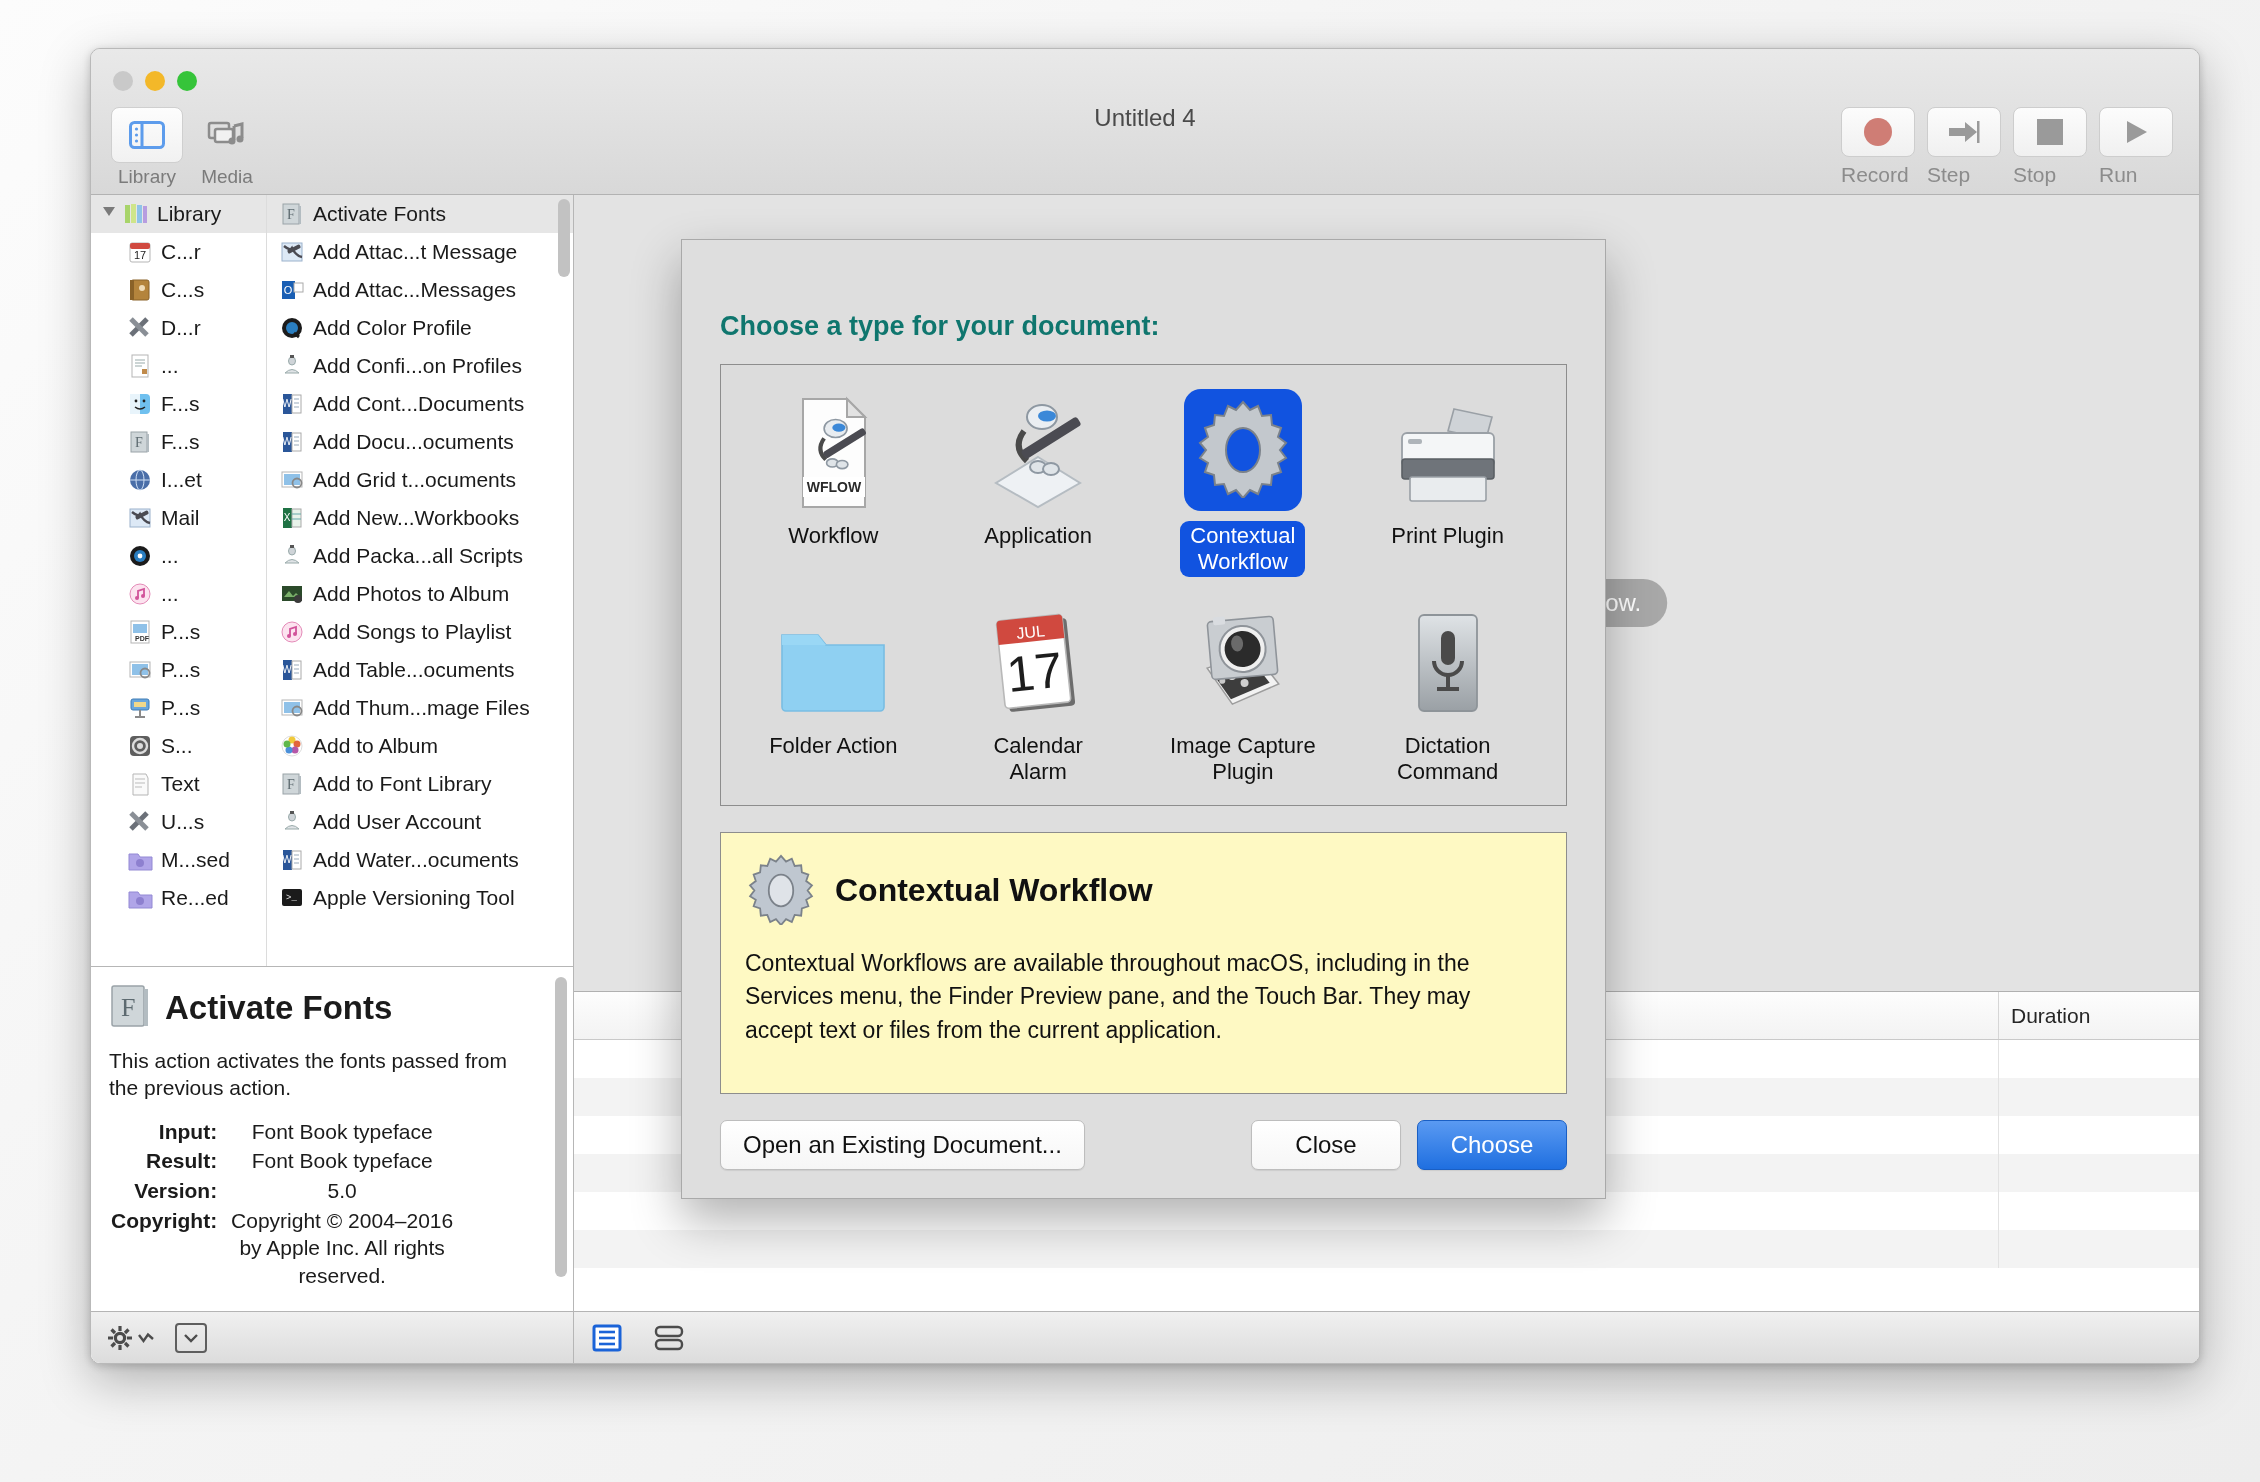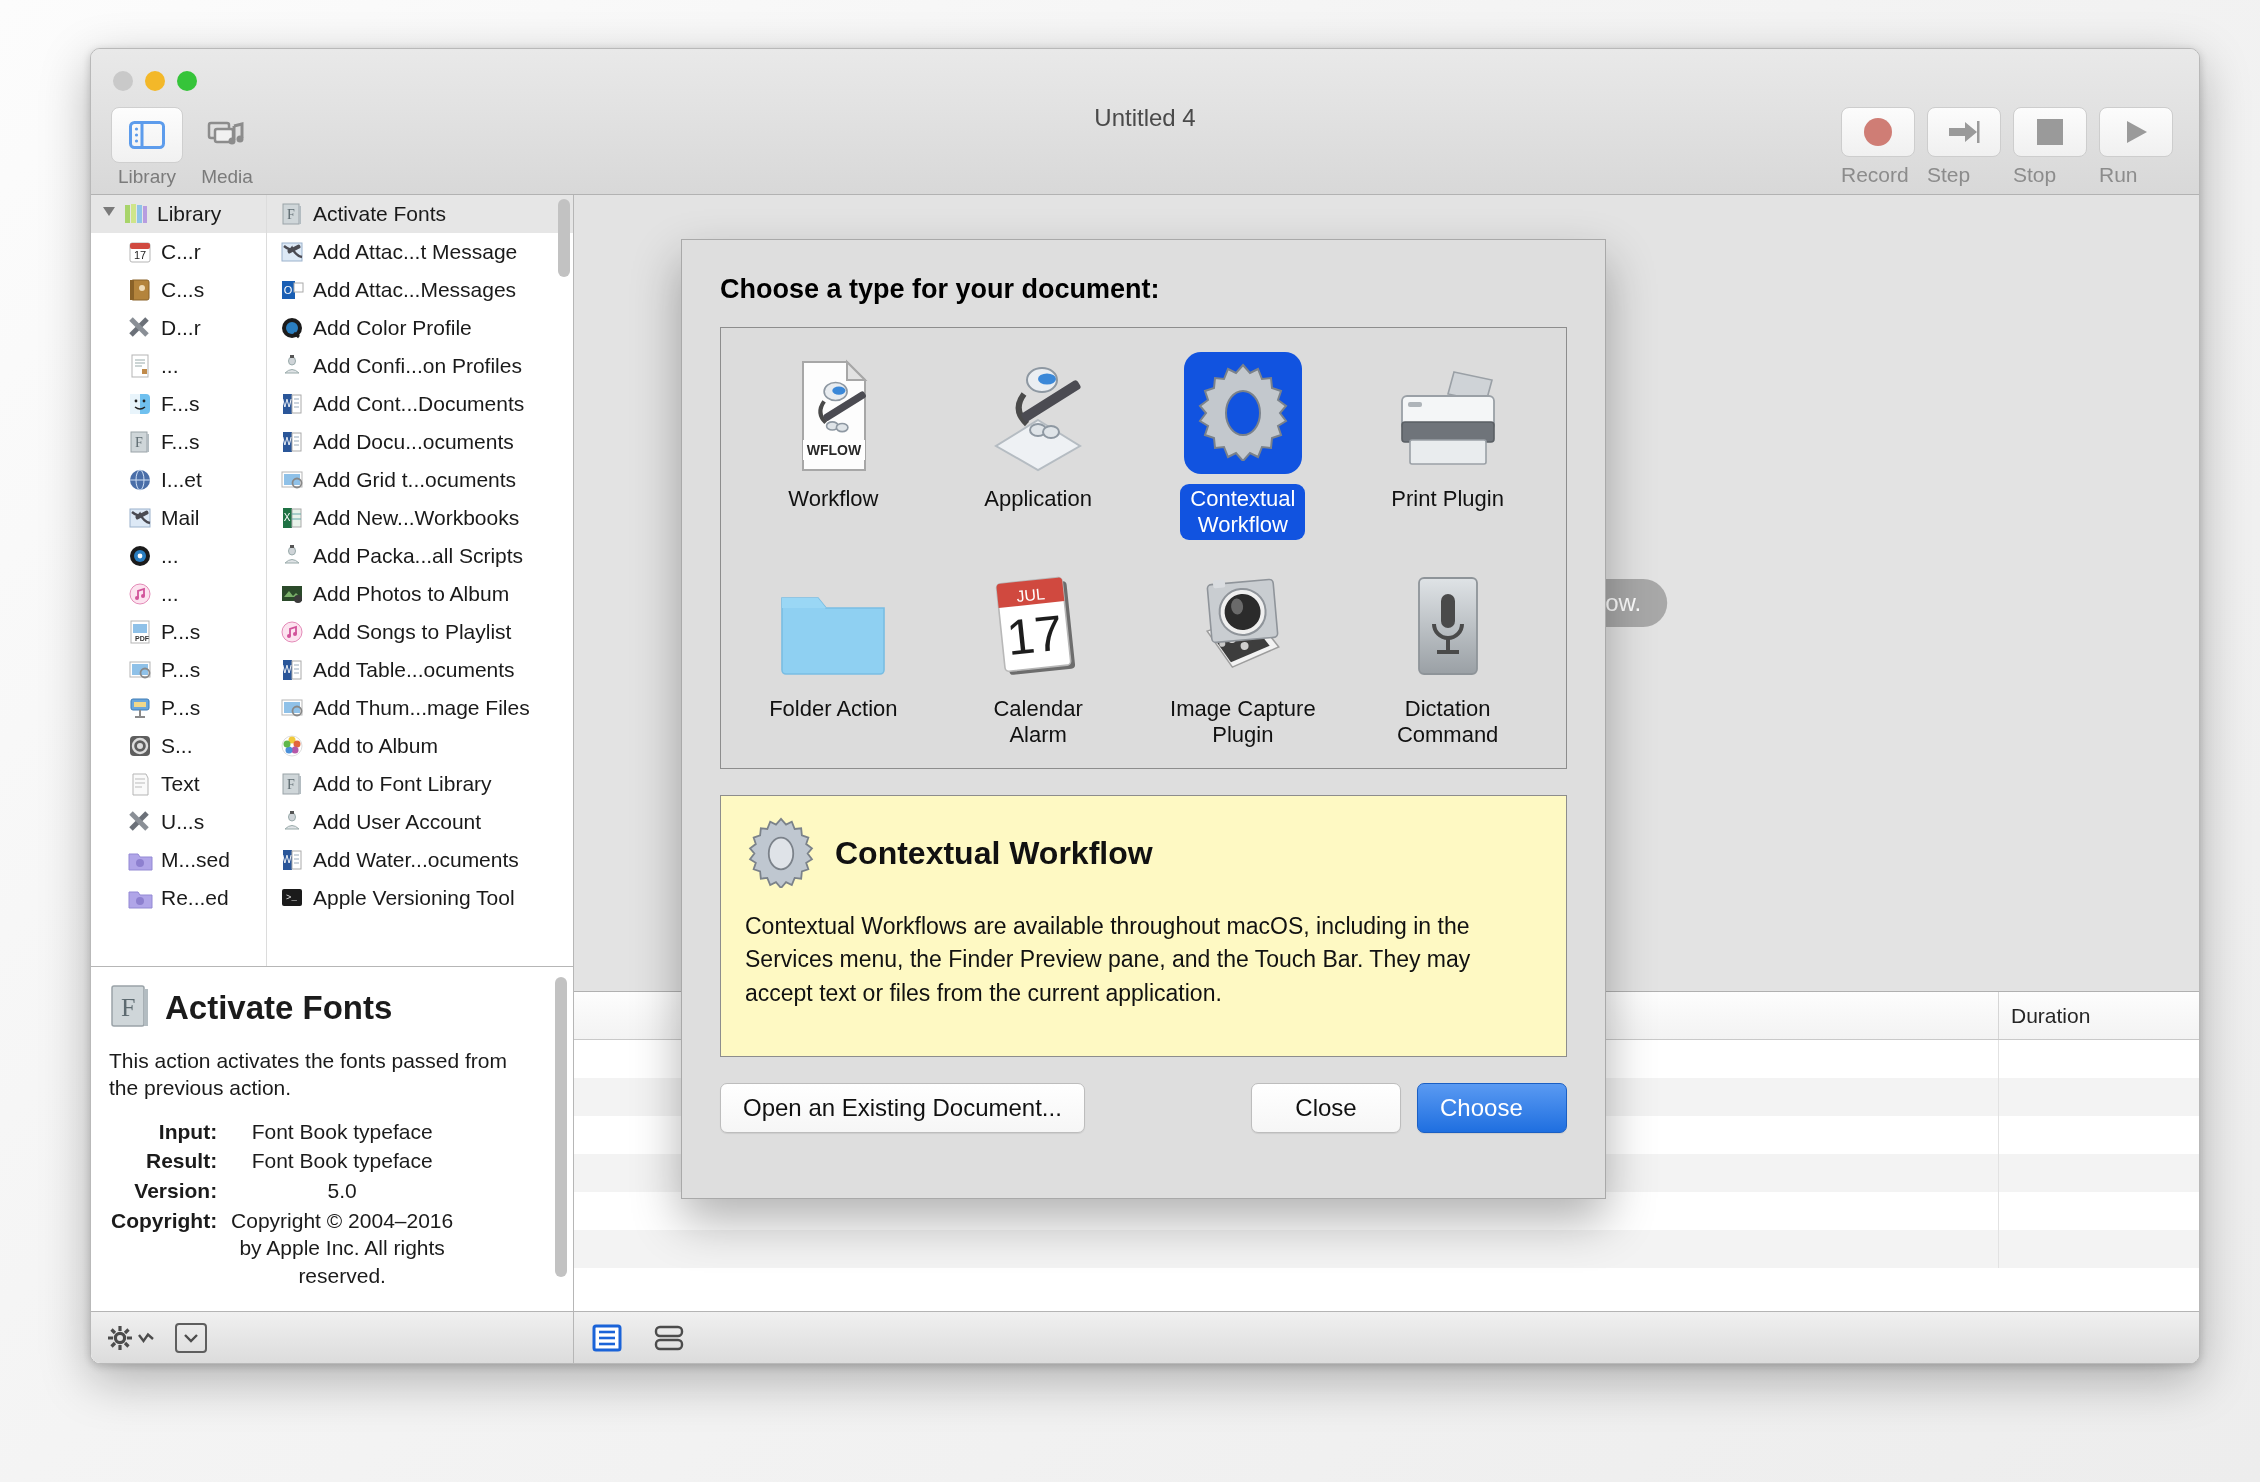--- a/index.html
+++ b/index.html
@@ -153,21 +153,21 @@
 
   
   #sheet {
     position: absolute; left: 590px; top: 190px; width: 925px; height: 960px;
     background: #dedede;
     border: 1px solid #a9a9a9;
     box-shadow: 0 22px 46px rgba(0,0,0,.30);
     z-index: 40;
     padding: 34px 38px 0 38px;
   }
-  #sheet-title { font-size: 27px; font-weight: bold; color: #000000; }
+  #sheet-title { font-size: 27px; font-weight: bold; color: #0f766e; margin-top: 37px; }
   #typebox {
     margin-top: 22px; border: 1px solid #8d8d8d; background: #dcdcdc;
     padding: 16px 16px 18px 10px;
   }
   .grid { display: grid; grid-template-columns: repeat(4,1fr); }
   .cell { display: flex; flex-direction: column; align-items: center; padding-top: 10px; }
   .cell .ic { height: 120px; display: flex; align-items: flex-end; justify-content: center; }
   .cell .cap { margin-top: 10px; font-size: 22px; color: #111; text-align: center;
                line-height: 1.18; padding: 2px 10px; border-radius: 9px; }
   .cell.sel .cap { background: #1153e0; color: #ffffff; }
@@ -185,21 +185,21 @@
   .btn {
     font-size: 24px; color: #111; border-radius: 7px; padding: 10px 22px;
     background: linear-gradient(180deg,#ffffff,#f6f6f6);
     border: 1px solid #bdbdbd; box-shadow: 0 1px 1px rgba(0,0,0,.08);
   }
   .btn.primary {
     background: linear-gradient(180deg,#5a9af2,#1f6fe0);
     border: 1px solid #1a5fc4; color: #ffffff;
   }
   #btn-close { margin-left: auto; margin-right: 16px; min-width: 150px; text-align: center; }
-  #btn-choose { min-width: 150px; }
+  #btn-choose { min-width: 150px; text-align: center; }
 </style>
 </head>
 <body>
 
 <div id="desktop">
   <div id="window">
 
     <div id="titlebar">
       <div class="traffic">
         <div class="tl red"></div>

